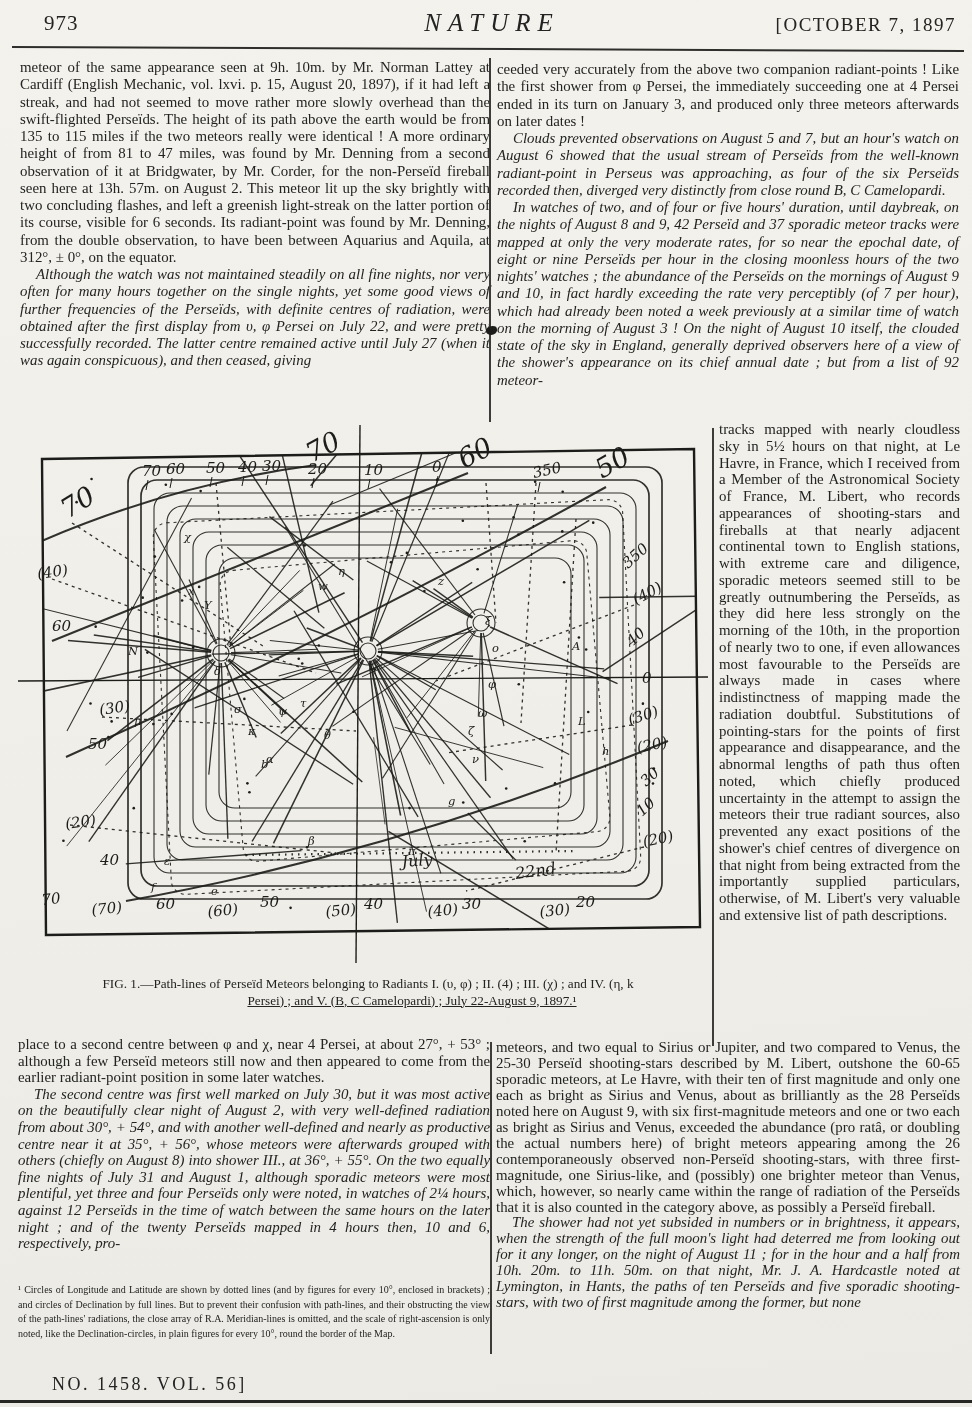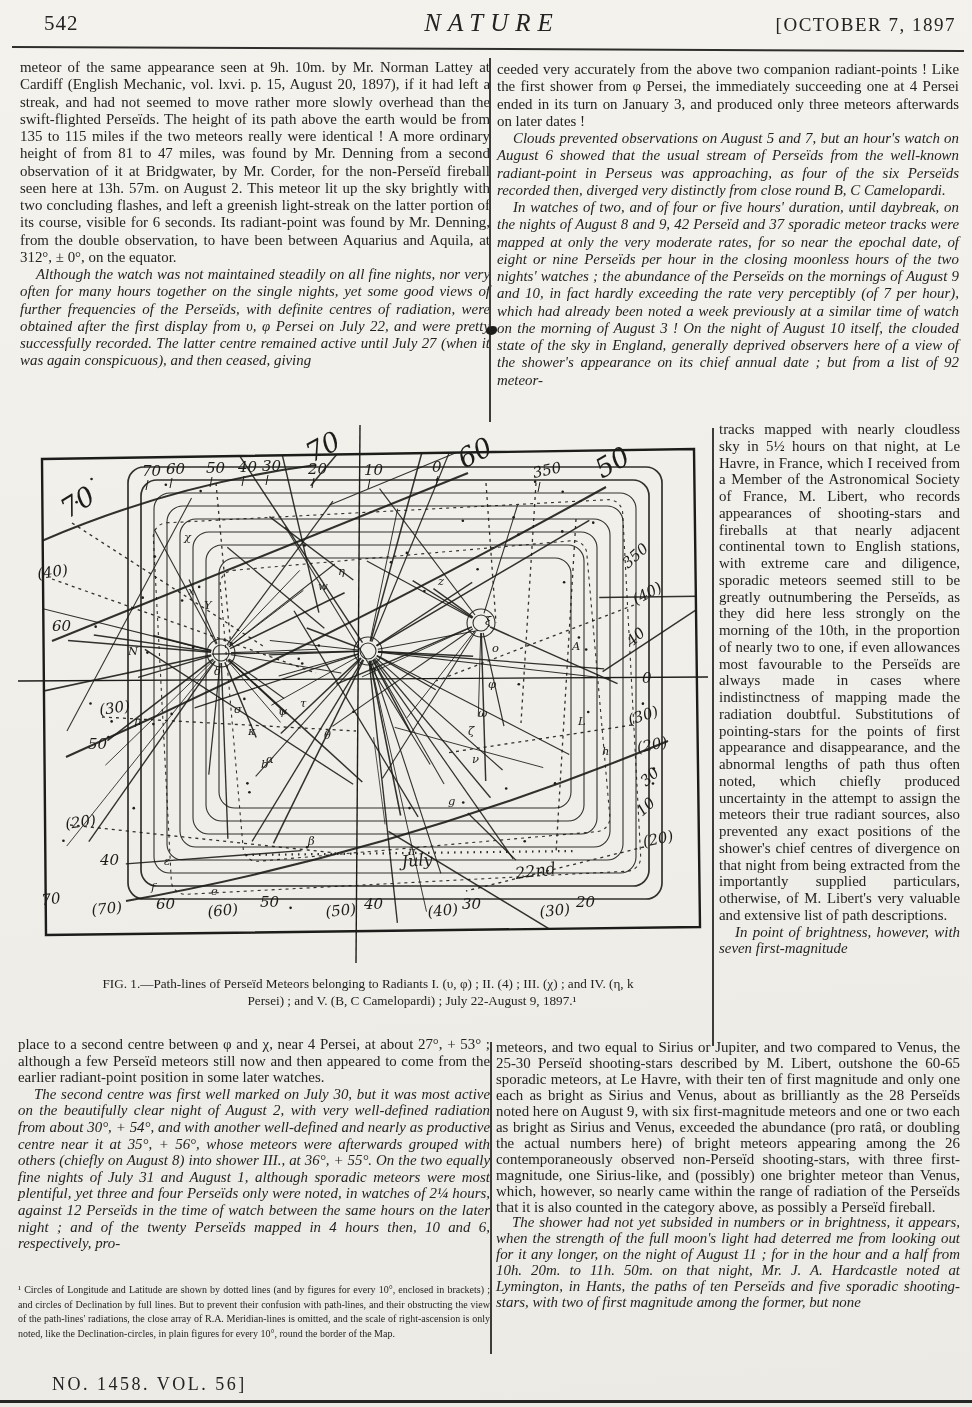--- a/index.html
+++ b/index.html
@@ -21,42 +21,42 @@
   .tb p { margin:0; }
   p.ind { text-indent:16px;font-style:italic; }
   .lt { left:20px;  top:59px;   width:470px; }
   .rt { left:497px; top:61px;   width:462px; }
   .nc { left:719px; top:421px;  width:241px; line-height:16.75px; }
   .lb { left:18px;  top:1036px; width:472px; line-height:16.6px; }
   .rb { left:496px; top:1040px; width:464px; line-height:15.95px; }
   .fn { left:18px;  top:1283px; width:472px; font-size:10px; line-height:14.6px; }
   .caption { position:absolute; left:40px; top:976px; width:656px;
              font-size:13.2px; line-height:16.5px; text-align:center; }
-  .caption .l2 { margin-left:88px; }
+  .caption .l2 { margin-left:88px;text-decoration:underline; }
   .vrule { position:absolute; width:1.6px; background:#3c3c3a; }
   .v1 { left:489px; top:58px;   height:364px; }
   .v2 { left:712px; top:428px;  height:618px; }
   .v3 { left:490px; top:1042px; height:312px; }
   .footer { position:absolute; left:52px; top:1374px; font-size:18px; letter-spacing:2.5px; }
   .blot { position:absolute; left:486px; top:326px; width:11px; height:9px;
           background:#1d1d1b; border-radius:60% 40% 55% 45%; }
   
   svg.figure { position:absolute; left:16px; top:423px; width:694px; height:548px; }
   svg.figure .hand { font-family:"DejaVu Serif", serif; font-style:italic;
                      font-size:15px; fill:#1c1c1a; }
   svg.figure .big  { font-size:27px; }
   svg.figure .gk   { font-size:11.5px; }
   svg.figure .ann  { font-size:16px; }
 </style>
 </head>
 <body>
 
 <div class="page">
 
-  <span class="pagenum">542</span>
+  <span class="pagenum">973</span>
   <span class="journal">NATURE</span>
   <span class="issuedate">[OCTOBER 7, 1897</span>
   <div class="header-rule"></div>
 
   <div class="tb lt">
     <p>meteor of the same appearance seen at 9h. 10m. by Mr. Norman Lattey at Cardiff (English Mechanic, vol. lxvi. p. 15, August 20, 1897), if it had left a streak, and had not seemed to move rather more slowly overhead than the swift-flighted Perseïds.  The height of its path above the earth would be from 135 to 115 miles if the two meteors really were identical !  A more ordinary height of from 81 to 47 miles, was found by Mr. Denning from a second observation of it at Bridgwater, by Mr. Corder, for the non-Perseïd fireball seen here at 13h. 57m. on August 2.  This meteor lit up the sky brightly with two concluding flashes, and left a greenish light-streak on the latter portion of its course, visible for 6 seconds.  Its radiant-point was found by Mr. Denning, from the double observation, to have been between Aquarius and Aquila, at 312°, ± 0°, on the equator.</p>
     <p class="ind">Although the watch was not maintained steadily on all fine nights, nor very often for many hours together on the single nights, yet some good views of further frequencies of the Perseïds, with definite centres of radiation, were obtained after the first display from υ, φ Persei on July 22, and were pretty successfully recorded.  The latter centre remained active until July 27 (when it was again conspicuous), and then ceased, giving</p>
   </div>
 
   <div class="vrule v1"></div>
@@ -335,21 +335,20 @@
       <text x="195" y="472" class="hand gk">e</text>
       <text x="135" y="468" class="hand gk">f</text>
       <text x="386" y="444" class="hand ann" transform="rotate(-4 386 444)" font-size="16">July</text>
       <text x="500" y="456" class="hand ann" transform="rotate(-8 500 456)" font-size="16">22nd</text>
     </svg>
 
   <div class="vrule v2"></div>
 
   <div class="tb nc">
     <p>tracks mapped with nearly cloudless sky in 5½ hours on that night, at Le Havre, in France, which I received from a Member of the Astronomical Society of France, M. Libert, who records appearances of shooting-stars and fireballs at that nearly adjacent continental town to English stations, with extreme care and diligence, sporadic meteors seemed still to be greatly outnumbering the Perseïds, as they did here less strongly on the morning of the 10th, in the proportion of nearly two to one, if even allowances most favourable to the Perseïds are always made in cases where indistinctness of mapping made the radiation doubtful.  Substitutions of pointing-stars for the points of first appearance and disappearance, and the abnormal lengths of path thus often noted, which chiefly produced uncertainty in the attempt to assign the meteors their true radiant sources, also prevented any exact positions of the shower's chief centres of divergence on that night from being extracted from the importantly supplied particulars, otherwise, of M. Libert's very valuable and extensive list of path descriptions.</p>
-    <p class="ind">In point of brightness, however, with seven first-magnitude</p>
   </div>
 
   <div class="caption">
     <div class="l1">FIG. 1.—Path-lines of Perseïd Meteors belonging to Radiants I. (υ, φ) ; II. (4) ; III. (χ) ; and IV. (η, k</div>
     <div class="l2">Persei) ; and V. (B, C Camelopardi) ; July 22-August 9, 1897.¹</div>
   </div>
 
   <div class="tb lb">
     <p>place to a second centre between φ and χ, near 4 Persei, at about 27°, + 53° ; although a few Perseïd meteors still now and then appeared to come from the earlier radiant-point position in some later watches.</p>
     <p class="ind">The second centre was first well marked on July 30, but it was most active on the beautifully clear night of August 2, with very well-defined radiation from about 30°, + 54°, and with another well-defined and nearly as productive centre near it at 35°, + 56°, whose meteors were afterwards grouped with others (chiefly on August 8) into shower III., at 36°, + 55°.  On the two equally fine nights of July 31 and August 1, although sporadic meteors were most plentiful, yet three and four Perseïds only were noted, in watches of 2¼ hours, against 12 Perseïds in the time of watch between the same hours on the later night ; and of the twenty Perseïds mapped in 4 hours then, 10 and 6, respectively, pro-</p>

